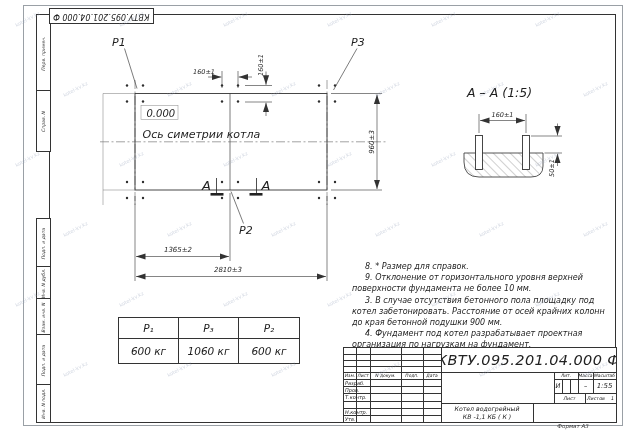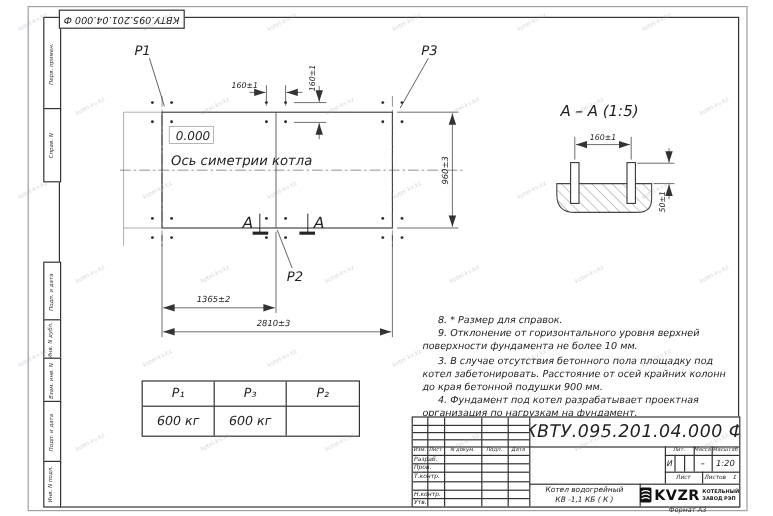--- a/index.html
+++ b/index.html
@@ -214,20 +214,21 @@
     <p>9. Отклонение от горизонтального уровня верхней поверхности фундамента не более 10 мм.</p>
     <p>3. В случае отсутствия бетонного пола площадку под котел забетонировать. Расстояние от осей крайних колонн до края бетонной подушки 900 мм.</p>
     <p>4. Фундамент под котел разрабатывает проектная организация по нагрузкам на фундамент.</p>
   </div>
 
   <div class="abs" id="ltable">
     <div>P₁</div>
     <div>P₃</div>
     <div>P₂</div>
     <div>600 кг</div>
+    <div>1060 кг</div>
     <div>600 кг</div>
   </div>
 
   <div class="abs" id="tb">
 
     <div class="lv" style="left:12px;top:0;height:74px;"></div>
     <div class="lv" style="left:26px;top:0;height:74px;"></div>
     <div class="lv" style="left:57px;top:0;height:74px;"></div>
     <div class="lv" style="left:79px;top:0;height:74px;"></div>
     <div class="lv" style="left:97px;top:0;height:74px;"></div>
@@ -266,45 +267,32 @@
     <div class="cell" style="left:1px;top:67px;width:25px;height:7px;font-size:5px;justify-content:flex-start;">Утв.</div>
 
     <div class="cell" style="left:97px;top:0;width:175px;height:24px;font-size:14.5px;letter-spacing:0.4px;">КВТУ.095.201.04.000  Ф</div>
 
 
     <div class="cell" style="left:210px;top:24px;width:24px;height:7px;font-size:4.4px;">Лит.</div>
     <div class="cell" style="left:234px;top:24px;width:15px;height:7px;font-size:4.4px;">Масса</div>
     <div class="cell" style="left:249px;top:24px;width:23px;height:7px;font-size:4.4px;">Масштаб</div>
     <div class="cell" style="left:210px;top:31px;width:8px;height:14px;font-size:6.5px;">И</div>
     <div class="cell" style="left:234px;top:31px;width:15px;height:14px;font-size:6.5px;">–</div>
-    <div class="cell" style="left:249px;top:31px;width:23px;height:14px;font-size:7px;">1:20</div>
+    <div class="cell" style="left:249px;top:31px;width:23px;height:14px;font-size:7px;">1:55</div>
     <div class="cell" style="left:210px;top:45px;width:31px;height:10px;font-size:4.8px;">Лист</div>
     <div class="cell" style="left:241px;top:45px;width:31px;height:10px;font-size:4.8px;gap:6px;">
       <span>Листов</span>
       <span>1</span>
     </div>
 
     <div class="cell" style="left:97px;top:55px;width:92px;height:19px;flex-direction:column;font-size:6.2px;line-height:1.25;">
       <div>Котел водогрейный</div>
       <div>КВ -1,1  КБ  ( К )</div>
     </div>
 
-    <div class="cell" style="left:189px;top:55px;width:83px;height:19px;gap:2px;font-style:normal;">
-      <svg width="12" height="15" viewBox="0 0 12 15" style="position:static;">
-        <rect width="12" height="15" rx="2" fill="#111"></rect>
-        <path d="M2 4.5 Q6 1.8, 10 4.5" stroke="#fff" stroke-width="1.2" fill="none"></path>
-        <path d="M2 8 Q6 5.3, 10 8" stroke="#fff" stroke-width="1.2" fill="none"></path>
-        <path d="M2 11.5 Q6 8.8, 10 11.5" stroke="#fff" stroke-width="1.2" fill="none"></path>
-      </svg>
-      <span style="font-size:12px;font-weight:bold;letter-spacing:0.4px;color:#111;">KVZR</span>
-      <span style="display:flex;flex-direction:column;font-size:4.2px;font-weight:bold;line-height:1.2;color:#222;text-align:left;">
-        <span>КОТЕЛЬНЫЙ</span>
-        <span>ЗАВОД РЭП</span>
-      </span>
-    </div>
   </div>
 
   <div class="abs" id="fmt">Формат А3</div>
 
   <div class="abs" id="wmarks">
       <span class="wm" style="left: 14px; top: 16px;">kotel-kv.kz</span>
       <span class="wm" style="left: 118px; top: 16px;">kotel-kv.kz</span>
       <span class="wm" style="left: 222px; top: 16px;">kotel-kv.kz</span>
       <span class="wm" style="left: 326px; top: 16px;">kotel-kv.kz</span>
       <span class="wm" style="left: 430px; top: 16px;">kotel-kv.kz</span>

